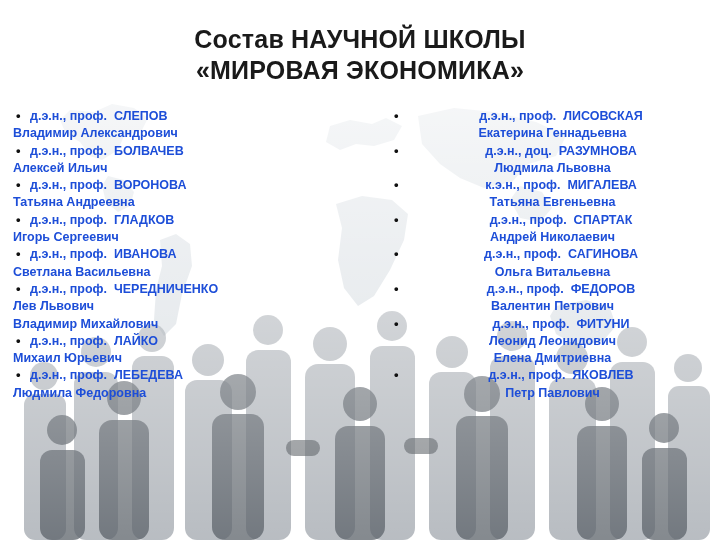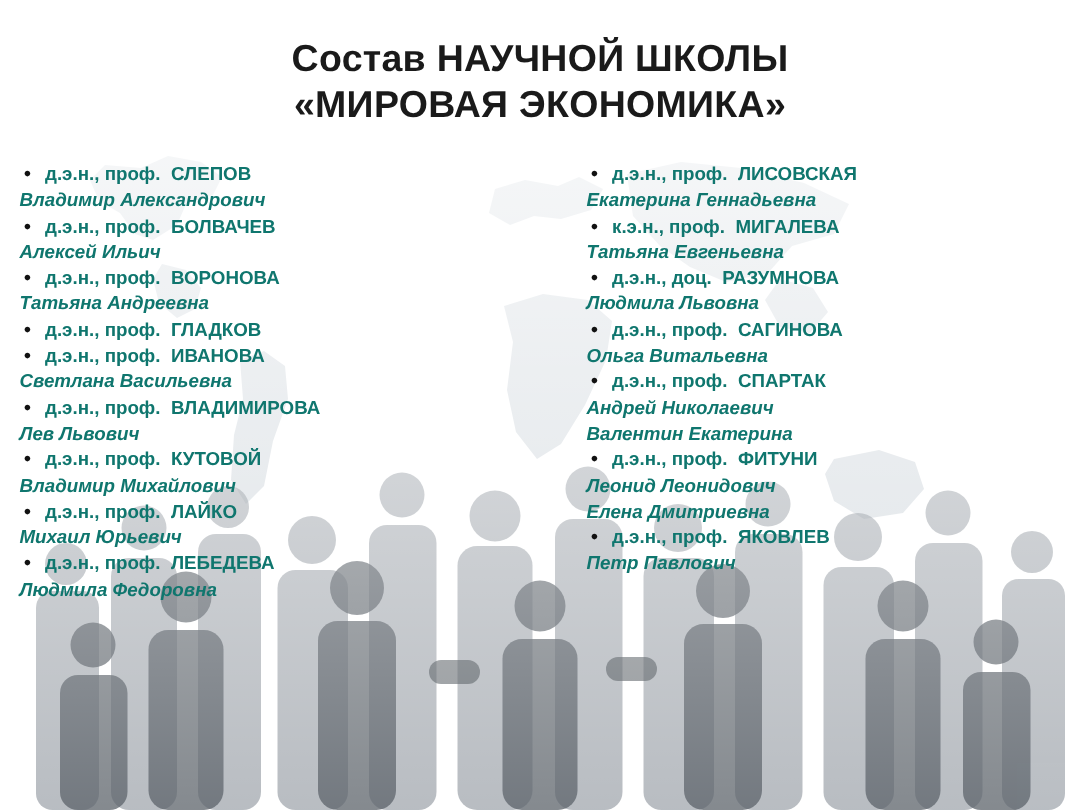--- a/index.html
+++ b/index.html
@@ -61,25 +61,25 @@
     width: 720px;
     height: 420px;
     z-index: 3;
   }
   .col {
     position: absolute;
     top: 0;
     width: 324px;
   }
   .col-left { left: 12px; }
-  .col-right { left: 390px; }
+  .col-right { left: 390px; text-align: center; }
 
   .entry {
     font-size: 12.5px;
-    color: #0f766e;
+    color: #1d4ed8;
     font-weight: bold;
     line-height: 17.3px;
     margin: 0 0 0 0;
   }
   .entry .bullet-line {
     display: block;
     text-indent: 0;
     padding-left: 18px;
     position: relative;
   }
@@ -87,21 +87,20 @@
     content: "\2022";
     position: absolute;
     left: 4px;
     top: -1px;
     font-size: 13px;
     color: #111111;
   }
   .entry .cont-line {
     display: block;
     padding-left: 1px;
-    font-style: italic;
   }
 </style>
 </head>
 <body>
 
 <div class="slide">
 
   <div class="bg">
     <svg width="720" height="540" viewBox="0 0 720 540" xmlns="http://www.w3.org/2000/svg">
       <defs>
@@ -199,66 +198,67 @@
       <div class="entry">
         <span class="bullet-line"><span>д.э.н., проф.</span>&nbsp; <span>БОЛВАЧЕВ</span></span>
         <span class="cont-line">Алексей Ильич</span>
       </div>
       <div class="entry">
         <span class="bullet-line"><span>д.э.н., проф.</span>&nbsp; <span>ВОРОНОВА</span></span>
         <span class="cont-line">Татьяна Андреевна</span>
       </div>
       <div class="entry">
         <span class="bullet-line"><span>д.э.н., проф.</span>&nbsp; <span>ГЛАДКОВ</span></span>
+        <span class="cont-line">Игорь Сергеевич</span>
       </div>
       <div class="entry">
         <span class="bullet-line"><span>д.э.н., проф.</span>&nbsp; <span>ИВАНОВА</span></span>
         <span class="cont-line">Светлана Васильевна</span>
       </div>
       <div class="entry">
-        <span class="bullet-line"><span>д.э.н., проф.</span>&nbsp; <span>ВЛАДИМИРОВА</span></span>
+        <span class="bullet-line"><span>д.э.н., проф.</span>&nbsp; <span>ЧЕРЕДНИЧЕНКО</span></span>
         <span class="cont-line">Лев Львович</span>
       </div>
       <div class="entry">
-        <span class="bullet-line"><span>д.э.н., проф.</span>&nbsp; <span>КУТОВОЙ</span></span>
         <span class="cont-line">Владимир Михайлович</span>
       </div>
       <div class="entry">
         <span class="bullet-line"><span>д.э.н., проф.</span>&nbsp; <span>ЛАЙКО</span></span>
         <span class="cont-line">Михаил Юрьевич</span>
       </div>
       <div class="entry">
         <span class="bullet-line"><span>д.э.н., проф.</span>&nbsp; <span>ЛЕБЕДЕВА</span></span>
         <span class="cont-line">Людмила Федоровна</span>
       </div>
     </div>
 
     <div class="col col-right">
       <div class="entry">
         <span class="bullet-line"><span>д.э.н., проф.</span>&nbsp; <span>ЛИСОВСКАЯ</span></span>
         <span class="cont-line">Екатерина Геннадьевна</span>
       </div>
       <div class="entry">
+        <span class="bullet-line"><span>д.э.н., доц.</span>&nbsp; <span>РАЗУМНОВА</span></span>
+        <span class="cont-line">Людмила Львовна</span>
+      </div>
+      <div class="entry">
         <span class="bullet-line"><span>к.э.н., проф.</span>&nbsp; <span>МИГАЛЕВА</span></span>
         <span class="cont-line">Татьяна Евгеньевна</span>
       </div>
       <div class="entry">
-        <span class="bullet-line"><span>д.э.н., доц.</span>&nbsp; <span>РАЗУМНОВА</span></span>
-        <span class="cont-line">Людмила Львовна</span>
+        <span class="bullet-line"><span>д.э.н., проф.</span>&nbsp; <span>СПАРТАК</span></span>
+        <span class="cont-line">Андрей Николаевич</span>
       </div>
       <div class="entry">
         <span class="bullet-line"><span>д.э.н., проф.</span>&nbsp; <span>САГИНОВА</span></span>
         <span class="cont-line">Ольга Витальевна</span>
       </div>
       <div class="entry">
-        <span class="bullet-line"><span>д.э.н., проф.</span>&nbsp; <span>СПАРТАК</span></span>
-        <span class="cont-line">Андрей Николаевич</span>
-      </div>
-      <div class="entry">
-        <span class="cont-line">Валентин Екатерина</span>
+        <span class="bullet-line"><span>д.э.н., проф.</span>&nbsp; <span>ФЕДОРОВ</span></span>
+        <span class="cont-line">Валентин Петрович</span>
       </div>
       <div class="entry">
         <span class="bullet-line"><span>д.э.н., проф.</span>&nbsp; <span>ФИТУНИ</span></span>
         <span class="cont-line">Леонид Леонидович</span>
       </div>
       <div class="entry">
         <span class="cont-line">Елена Дмитриевна</span>
       </div>
       <div class="entry">
         <span class="bullet-line"><span>д.э.н., проф.</span>&nbsp; <span>ЯКОВЛЕВ</span></span>

